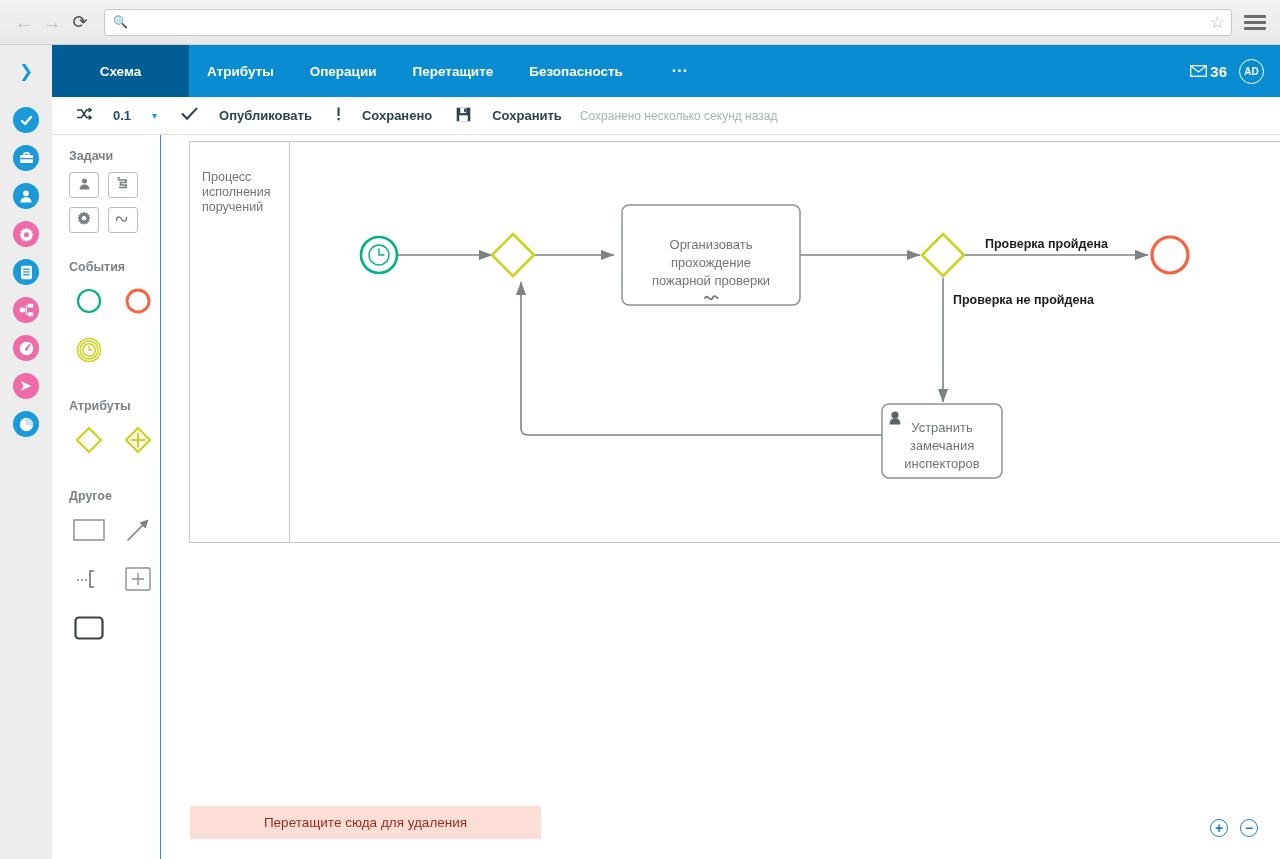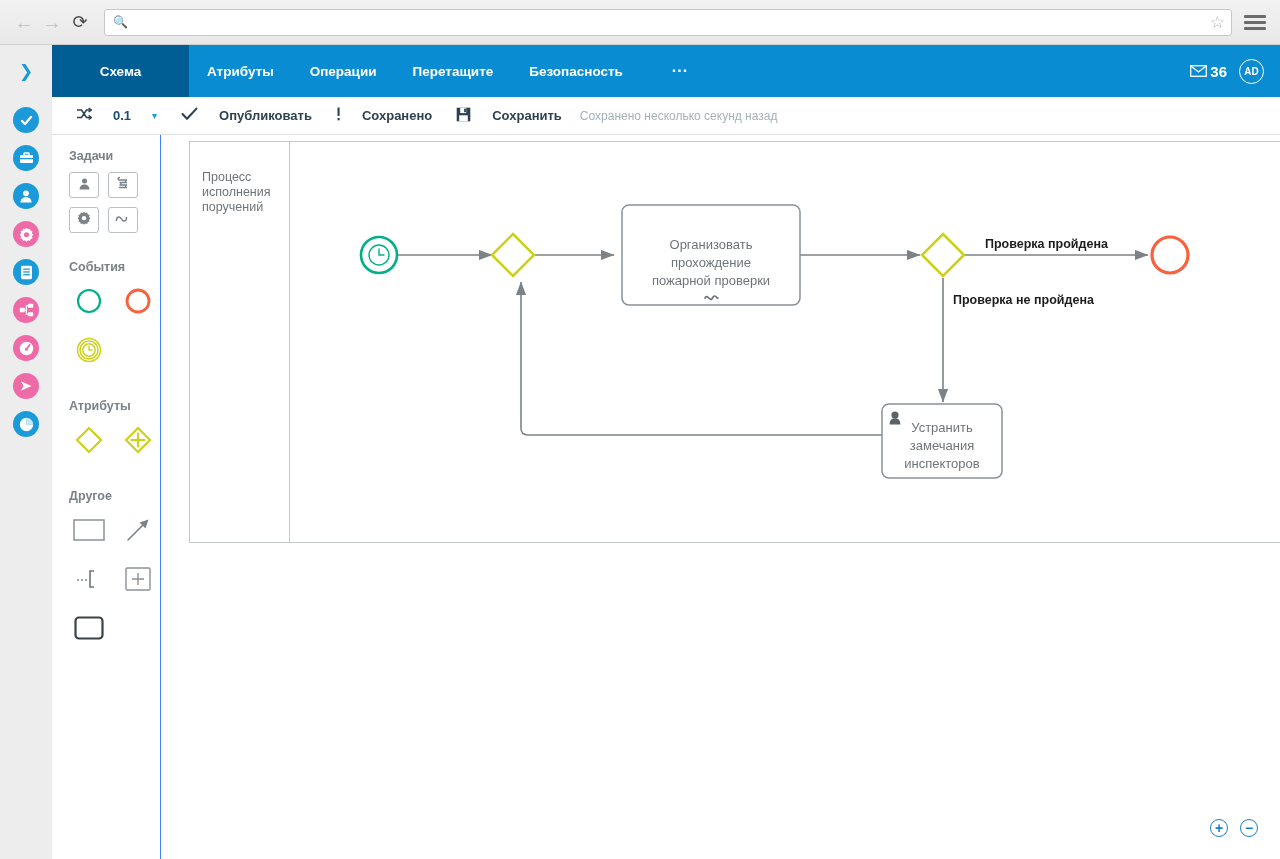--- a/index.html
+++ b/index.html
@@ -558,20 +558,23 @@
         <text x="752" y="290" text-anchor="middle" font-family="Liberation Sans, sans-serif" font-size="13" fill="#6f7478">Устранить</text>
         <text x="752" y="308" text-anchor="middle" font-family="Liberation Sans, sans-serif" font-size="13" fill="#6f7478">замечания</text>
         <text x="752" y="326" text-anchor="middle" font-family="Liberation Sans, sans-serif" font-size="13" fill="#6f7478">инспекторов</text>
       </g>
 
       <text x="795" y="106" font-family="Liberation Sans, sans-serif" font-size="12.5" font-weight="bold" fill="#1d1d1d">Проверка пройдена</text>
       <text x="763" y="162" font-family="Liberation Sans, sans-serif" font-size="12.5" font-weight="bold" fill="#1d1d1d">Проверка не пройдена</text>
     </svg>
   </div>
 
+  <div class="drop-delete">
+    <span>Перетащите сюда для удаления</span>
+  </div>
 
   <div class="zoom-ctl">
     <div class="zoom-btn">
       <span>+</span>
     </div>
     <div class="zoom-btn">
       <span>−</span>
     </div>
   </div>
 </div>

